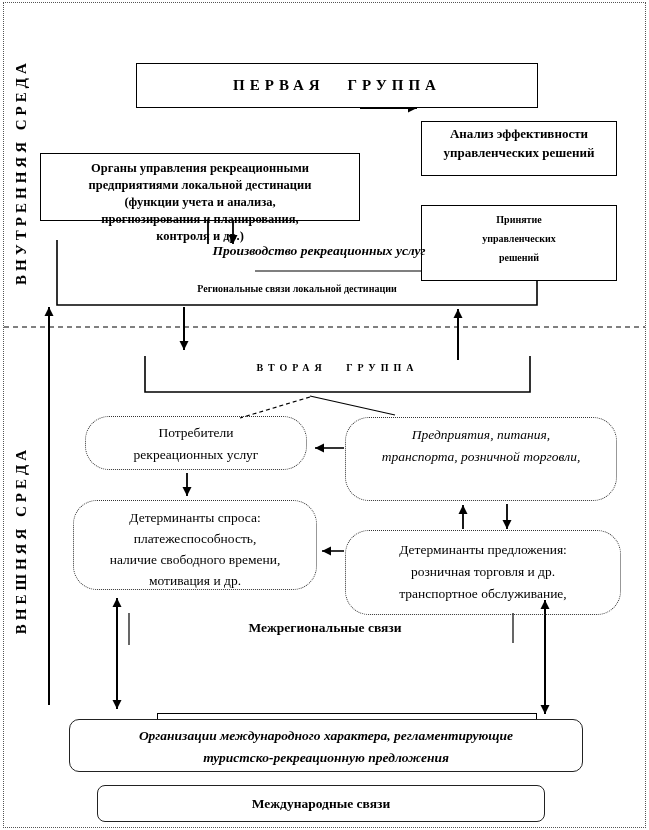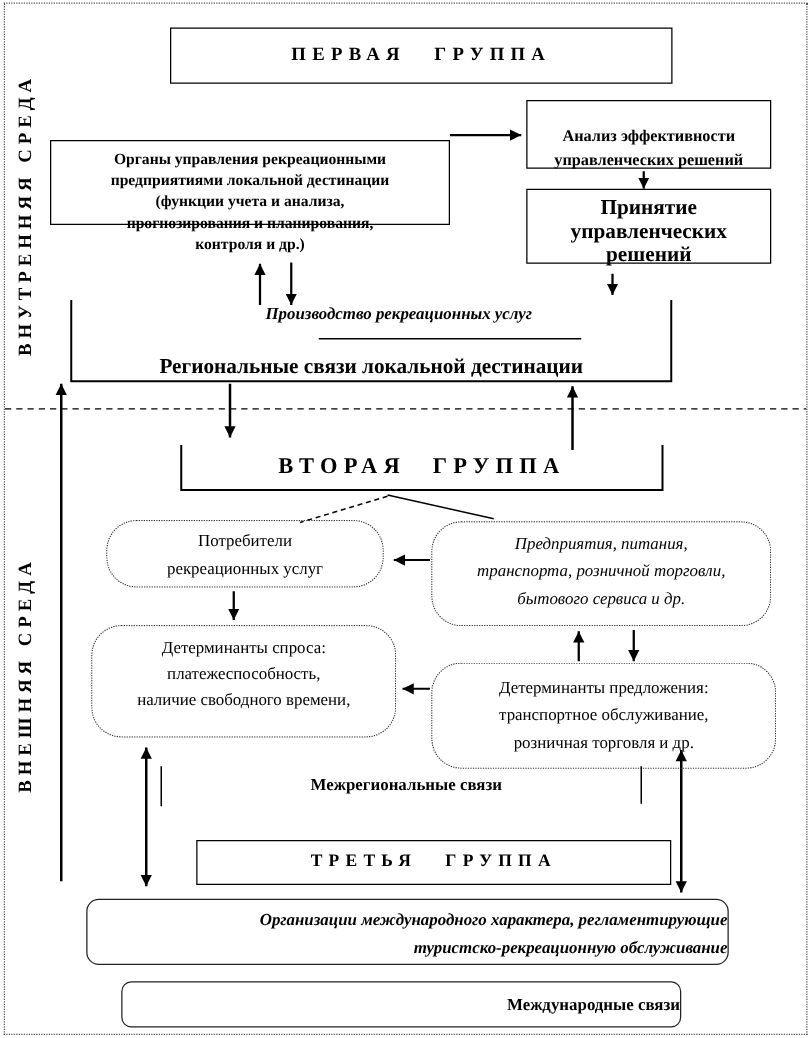--- a/index.html
+++ b/index.html
@@ -10,28 +10,29 @@
   }
   .outer-border{
     position:absolute;left:3px;top:2px;right:3px;bottom:2px;
     border:1px dotted #555;pointer-events:none;
   }
   #overlay{position:absolute;left:0;top:0;width:649px;height:830px;}
   .abs{position:absolute;box-sizing:border-box;}
   .rectbox{
     border:1.6px solid #000;background:#fff;text-align:center;
     font-weight:bold;
+    margin-top:41px;
   }
   .groupbox{font-size:15px;letter-spacing:5px;word-spacing:14px;}
   .bracketbox{
     border:1.4px dotted #333;border-radius:24px;background:transparent;
     text-align:center;font-size:13.5px;
   }
   .roundbox{
-    border:1.4px solid #222;border-radius:10px;background:#fff;text-align:right;
+    border:1.4px solid #222;border-radius:10px;background:#fff;text-align:center;
   }
   .vlabel{
     position:absolute;transform:translate(-50%,-50%) rotate(-90deg);
     white-space:nowrap;font-weight:bold;font-size:15px;letter-spacing:4px;
   }
   .it{font-style:italic;}
   .bd{font-weight:bold;}
   .ctr{text-align:center;}
 </style>
 </head>
@@ -92,67 +93,67 @@
   </div>
 
   <div class="abs rectbox" style="left:40px;top:112px;width:320px;height:68px;font-size:12.5px;line-height:17px;padding-top:6px;border-width:1.8px;">
     <div>Органы управления рекреационными</div>
     <div>предприятиями локальной дестинации</div>
     <div>(функции учета и анализа,</div>
     <div>прогнозирования и планирования,</div>
     <div>контроля и др.)</div>
   </div>
 
-  <div class="abs rectbox" style="left:421px;top:80px;width:196px;height:55px;font-size:13px;line-height:19px;padding-top:18px;">
+  <div class="abs rectbox" style="left:421px;top:80px;width:196px;height:55px;font-size:13px;line-height:19px;padding-top:2px;">
     <div>Анализ эффективности</div>
     <div>управленческих решений</div>
   </div>
 
-  <div class="abs rectbox" style="left:421px;top:151px;width:196px;height:60px;font-size:17px;line-height:19px;padding-top:4px;">
+  <div class="abs rectbox" style="left:421px;top:164px;width:196px;height:76px;font-size:10px;line-height:19px;padding-top:4px;">
     <div>Принятие</div>
     <div>управленческих</div>
     <div>решений</div>
   </div>
 
   <div class="abs ctr it bd" style="left:57px;top:243px;width:524px;font-size:13.5px;">Производство рекреационных услуг</div>
-  <div class="abs ctr bd" style="left:57px;top:283px;width:480px;font-size:17px;">Региональные связи локальной дестинации</div>
+  <div class="abs ctr bd" style="left:57px;top:283px;width:480px;font-size:10px;">Региональные связи локальной дестинации</div>
 
-  <div class="abs ctr bd" style="left:145px;top:362px;width:385px;font-size:18px;letter-spacing:5px;word-spacing:12px;">ВТОРАЯ ГРУППА</div>
+  <div class="abs ctr bd" style="left:145px;top:362px;width:385px;font-size:10px;letter-spacing:5px;word-spacing:12px;">ВТОРАЯ ГРУППА</div>
 
   <div class="abs bracketbox" style="left:85px;top:416px;width:222px;height:54px;line-height:22px;padding-top:5px;">
     <div>Потребители</div>
     <div>рекреационных услуг</div>
   </div>
 
   <div class="abs bracketbox" style="left:345px;top:417px;width:272px;height:84px;line-height:22px;padding-top:6px;font-style:italic;">
     <div>Предприятия, питания,</div>
     <div>транспорта, розничной торговли,</div>
-    <div>бытового сервиса и др.</div>
   </div>
 
   <div class="abs bracketbox" style="left:73px;top:500px;width:244px;height:90px;line-height:21px;padding-top:6px;">
     <div>Детерминанты спроса:</div>
     <div>платежеспособность,</div>
     <div>наличие свободного времени,</div>
+    <div>мотивация и др.</div>
   </div>
 
   <div class="abs bracketbox" style="left:345px;top:530px;width:276px;height:85px;line-height:22px;padding-top:8px;">
     <div>Детерминанты предложения:</div>
+    <div>розничная торговля и др.</div>
     <div>транспортное обслуживание,</div>
-    <div>розничная торговля и др.</div>
   </div>
 
   <div class="abs ctr bd" style="left:145px;top:620px;width:360px;font-size:13.5px;">Межрегиональные связи</div>
 
   <div class="abs rectbox groupbox" style="left:157px;top:672px;width:380px;height:36px;line-height:34px;font-size:14px;">
     <span>ТРЕТЬЯ ГРУППА</span>
   </div>
 
   <div class="abs roundbox it bd" style="left:69px;top:719px;width:514px;height:53px;font-size:13.5px;line-height:22px;padding-top:5px;">
     <div>Организации международного характера, регламентирующие</div>
-    <div>туристско-рекреационную обслуживание</div>
+    <div>туристско-рекреационную предложения</div>
   </div>
 
   <div class="abs roundbox bd" style="left:97px;top:785px;width:448px;height:37px;font-size:13.5px;line-height:35px;border-radius:8px;border-width:1.2px;">
     <span>Международные связи</span>
   </div>
 
 </div>
 
 </body></html>

